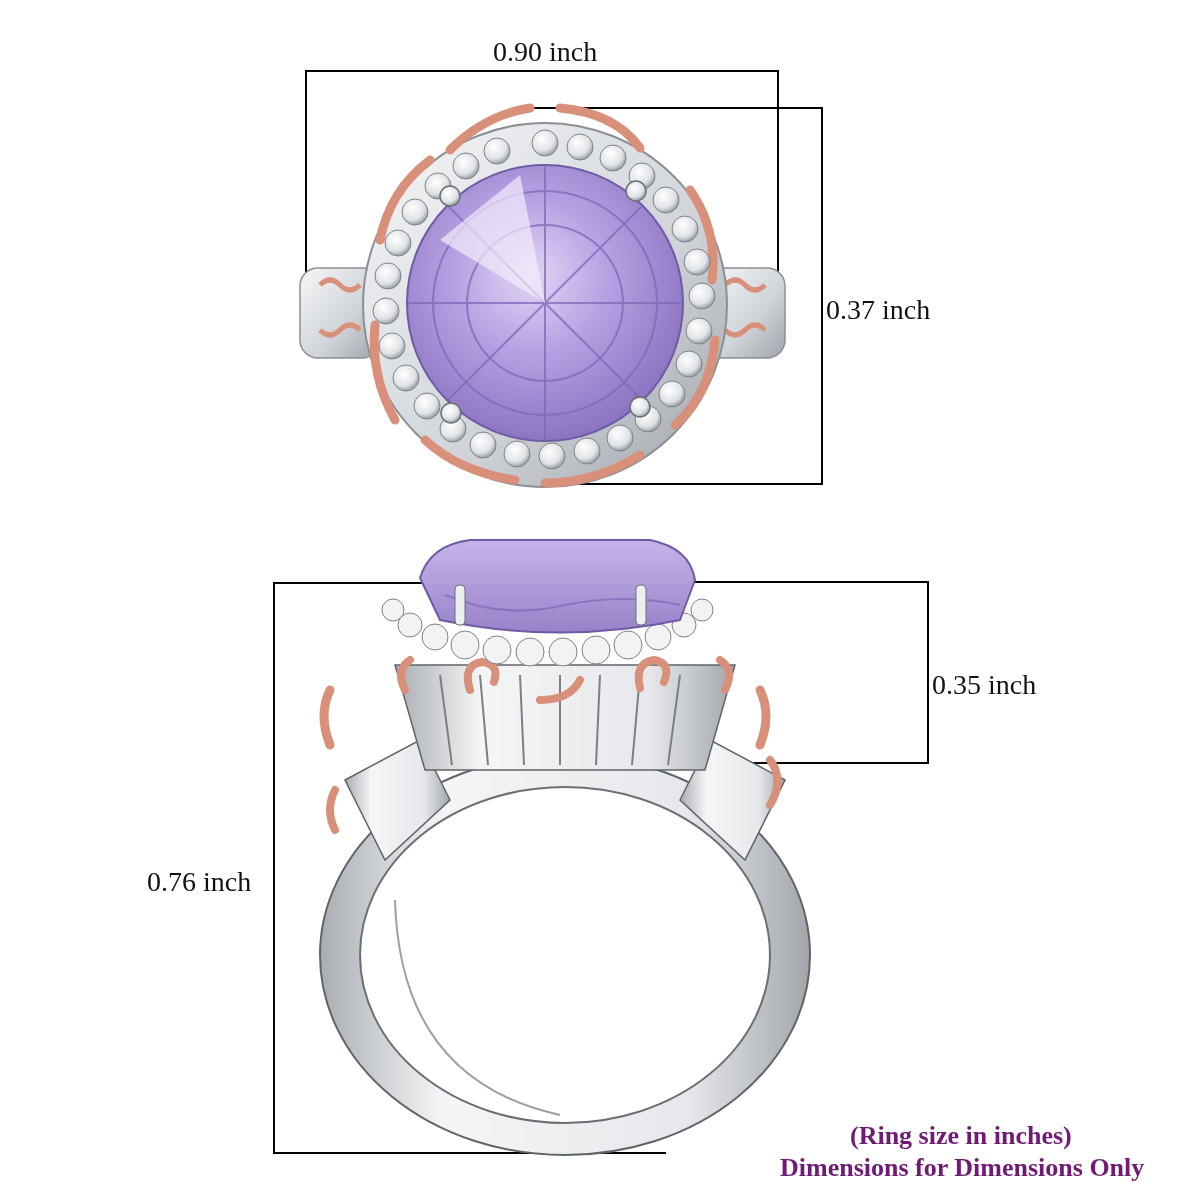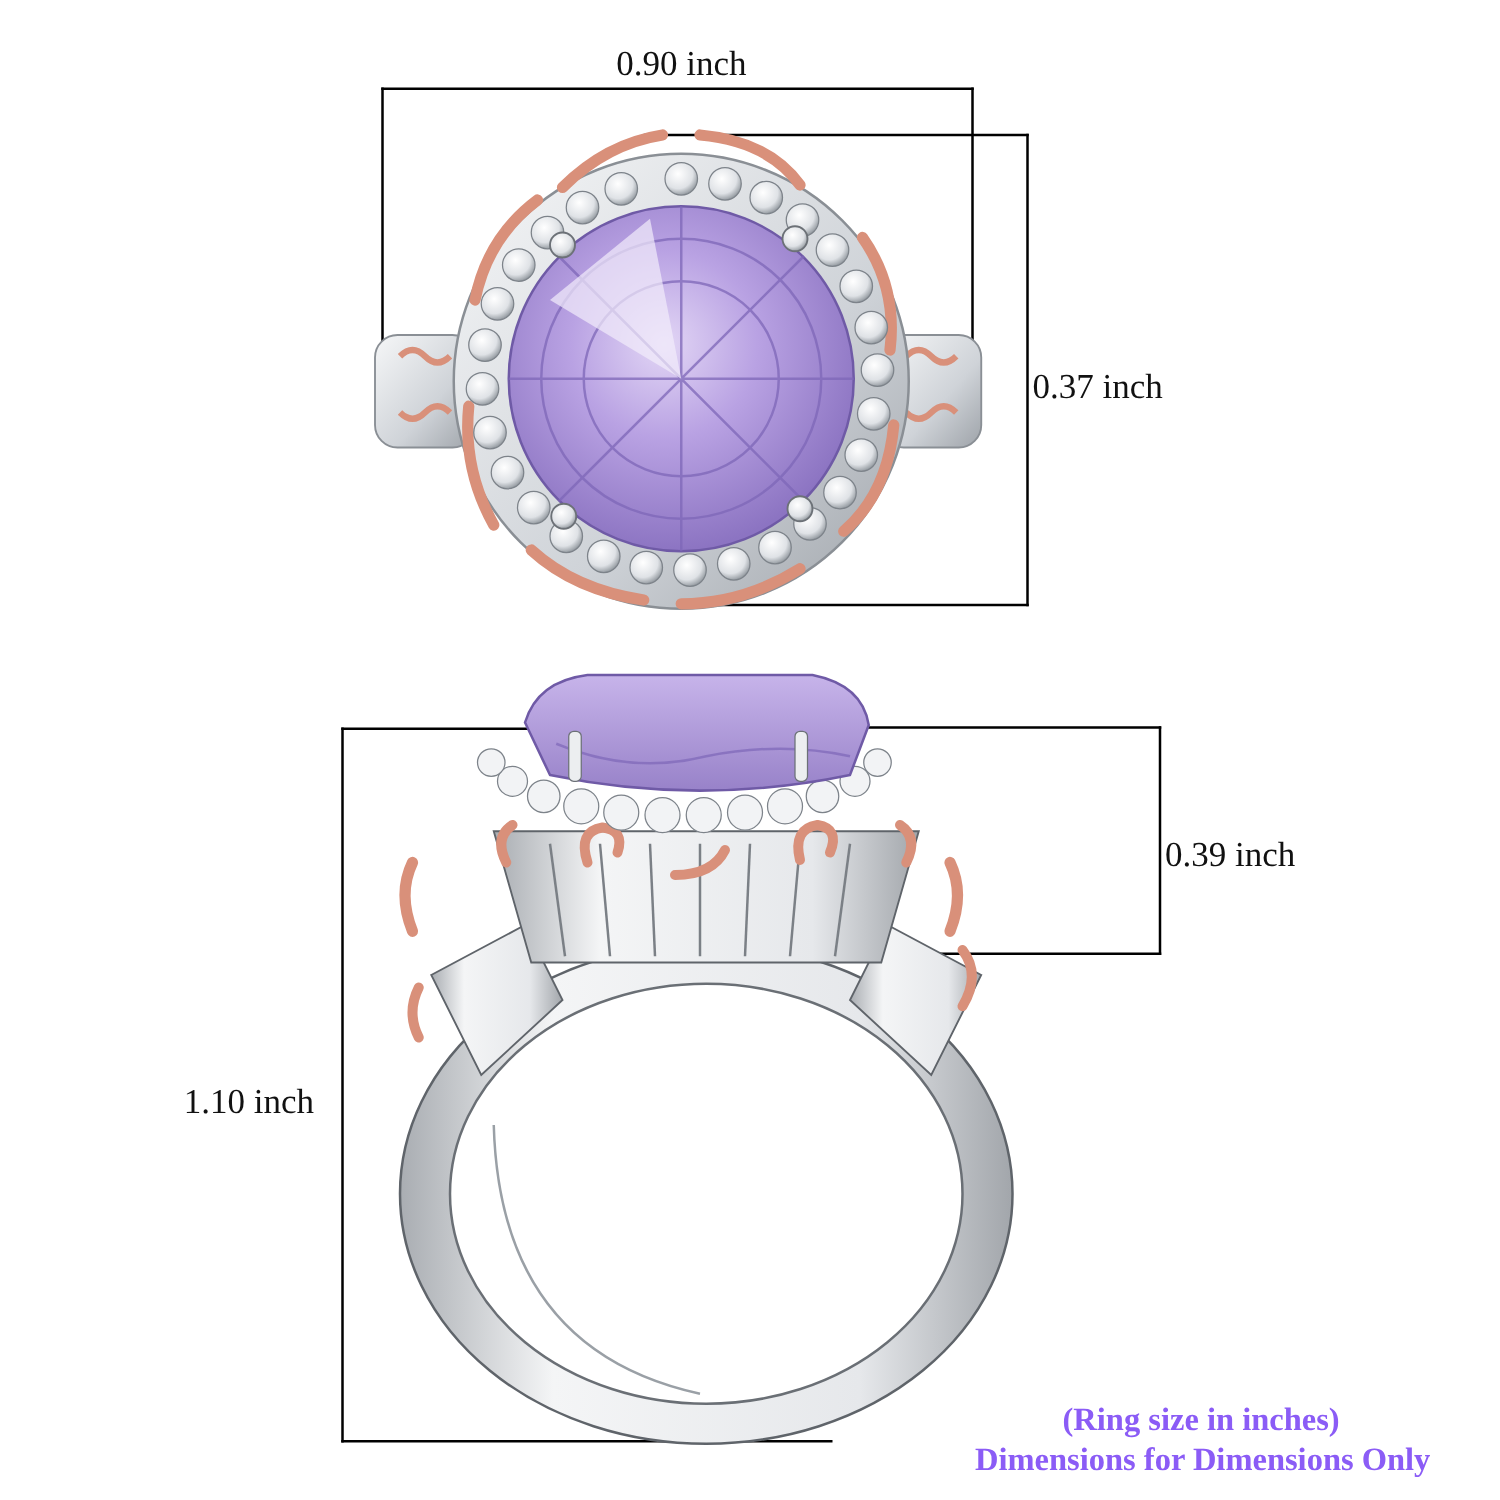--- a/index.html
+++ b/index.html
@@ -1,20 +1,20 @@
 <!DOCTYPE html>
 <html><head>
   <meta charset="utf-8">
   <style>
     html, body { margin: 0; padding: 0; background: #ffffff; }
     body { width: 1200px; height: 1200px; position: relative; overflow: hidden;
            font-family: "Liberation Serif", "DejaVu Serif", serif; color: #000; }
     .box { position: absolute; border: 2px solid #000; box-sizing: border-box; }
     .label { position: absolute; font-size: 28px; line-height: 1; white-space: nowrap; color: #111; }
-    .caption { position: absolute; font-weight: bold; font-size: 26px; line-height: 1.2; text-align: center; white-space: nowrap; color: #8b5cf6; }
+    .caption { position: absolute; font-weight: bold; font-size: 26px; line-height: 1.2; text-align: center; white-space: nowrap; color: #701a75; }
     svg { position: absolute; overflow: visible; }
   </style>
 </head>
 <body>
 
 <div>
 
   <div class="box" style="left:305px; top:70px; width:474px; height:243px; border-bottom:none;"></div>
   <div class="label" style="left:449px; top:38px;margin-left:44px;">0.90 inch</div>
 
@@ -106,24 +106,24 @@
       <circle cx="636" cy="191" r="10"></circle>
       <circle cx="451" cy="413" r="10"></circle>
       <circle cx="640" cy="407" r="10"></circle>
     </g>
   </svg>
 </div>
 
 <div>
 
   <div class="box" style="left:582px; top:581px; width:347px; height:183px; border-left:none;"></div>
-  <div class="label" style="left:932px; top:671px;">0.39 inch</div>
+  <div class="label" style="left:932px; top:671px;">0.35 inch</div>
 
   <div class="box" style="left:273px; top:582px; width:393px; height:572px; border-right:none;"></div>
-  <div class="label" style="left:147px; top:868px;">1.10 inch</div>
+  <div class="label" style="left:147px; top:868px;">0.76 inch</div>
 
   <svg width="1200" height="1200" style="left:0;top:0;">
     <defs>
       <linearGradient id="gemSide" x1="0" y1="0" x2="0" y2="1">
         <stop offset="0%" stop-color="#c7b4ea"></stop>
         <stop offset="100%" stop-color="#9882c9"></stop>
       </linearGradient>
       <linearGradient id="bandGrad" x1="0" y1="0" x2="1" y2="0">
         <stop offset="0%" stop-color="#a9adb2"></stop>
         <stop offset="25%" stop-color="#f4f5f6"></stop>

